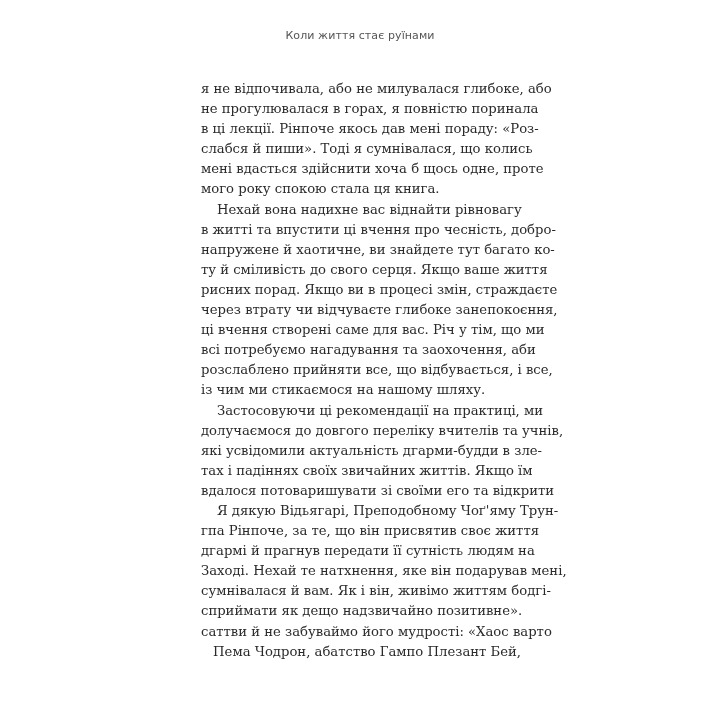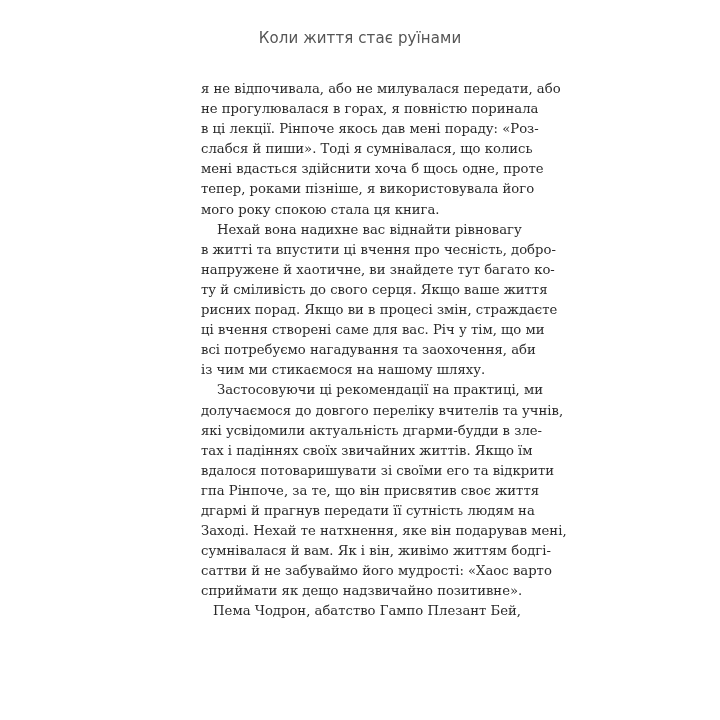--- a/index.html
+++ b/index.html
@@ -19,21 +19,21 @@
     width: 720px; height: 720px;
     background: #ffffff;
   }
   .running-header {
     position: absolute;
     top: 29px;
     left: 0;
     width: 720px;
     text-align: center;
     font-family: "DejaVu Sans", sans-serif;
-    font-size: 15px;
+    font-size: 11px;
     color: #555555;
     letter-spacing: 0.1px;
   }
   .text-block {
     position: absolute;
     left: 201px;
     top: 79px;
     width: 320px;
     font-family: "DejaVu Serif", serif;
     font-size: 13.2px;
@@ -62,55 +62,57 @@
 </style>
 </head>
 <body>
 
 <div class="page">
   <div class="running-header">Коли життя стає руїнами</div>
 
   <div class="text-block">
 
     <div>
-      <span class="line">я не відпочивала, або не милувалася передати, або</span>
+      <span class="line">я не відпочивала, або не милувалася глибоке, або</span>
       <span class="line">не прогулювалася в горах, я повністю поринала</span>
       <span class="line">в ці лекції. Рінпоче якось дав мені пораду: «Роз-</span>
       <span class="line">слабся й пиши». Тоді я сумнівалася, що колись</span>
       <span class="line">мені вдасться здійснити хоча б щось одне, проте</span>
-      <span class="line">тепер, роками пізніше, я використовувала його</span>
       <span class="line last">мого року спокою стала ця книга.</span>
     </div>
 
     <div>
       <span class="line indent">Нехай вона надихне вас віднайти рівновагу</span>
       <span class="line">в житті та впустити ці вчення про чесність, добро-</span>
       <span class="line">напружене й хаотичне, ви знайдете тут багато ко-</span>
       <span class="line">ту й сміливість до свого серця. Якщо ваше життя</span>
       <span class="line">рисних порад. Якщо ви в процесі змін, страждаєте</span>
+      <span class="line">через втрату чи відчуваєте глибоке занепокоєння,</span>
       <span class="line">ці вчення створені саме для вас. Річ у тім, що ми</span>
       <span class="line">всі потребуємо нагадування та заохочення, аби</span>
+      <span class="line">розслаблено прийняти все, що відбувається, і все,</span>
       <span class="line last">із чим ми стикаємося на нашому шляху.</span>
     </div>
 
     <div>
       <span class="line indent">Застосовуючи ці рекомендації на практиці, ми</span>
       <span class="line">долучаємося до довгого переліку вчителів та учнів,</span>
       <span class="line">які усвідомили актуальність дгарми-будди в зле-</span>
       <span class="line">тах і падіннях своїх звичайних життів. Якщо їм</span>
       <span class="line">вдалося потоваришувати зі своїми его та відкрити</span>
     </div>
 
     <div>
+      <span class="line indent">Я дякую Відьягарі, Преподобному Чоґ'яму Трун-</span>
       <span class="line">гпа Рінпоче, за те, що він присвятив своє життя</span>
       <span class="line">дгармі й прагнув передати її сутність людям на</span>
       <span class="line">Заході. Нехай те натхнення, яке він подарував мені,</span>
       <span class="line">сумнівалася й вам. Як і він, живімо життям бодгі-</span>
+      <span class="line last">сприймати як дещо надзвичайно позитивне».</span>
       <span class="line">саттви й не забуваймо його мудрості: «Хаос варто</span>
-      <span class="line last">сприймати як дещо надзвичайно позитивне».</span>
     </div>
 
     <div>
       <span class="line right"><span>Пема Чодрон, </span><span class="ital">абатство Гампо Плезант Бей,</span></span>
 
     </div>
   </div>
 </div>
 
 </body></html>

